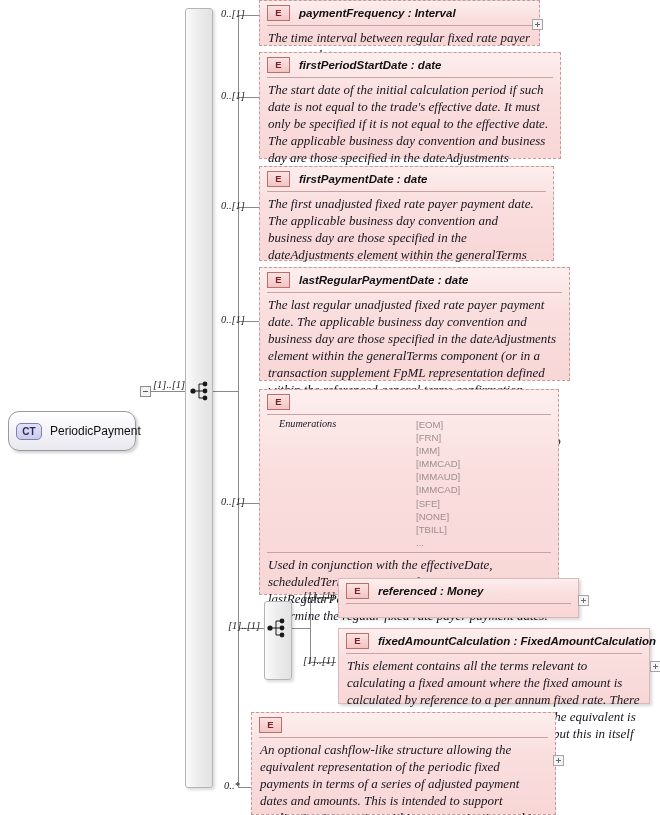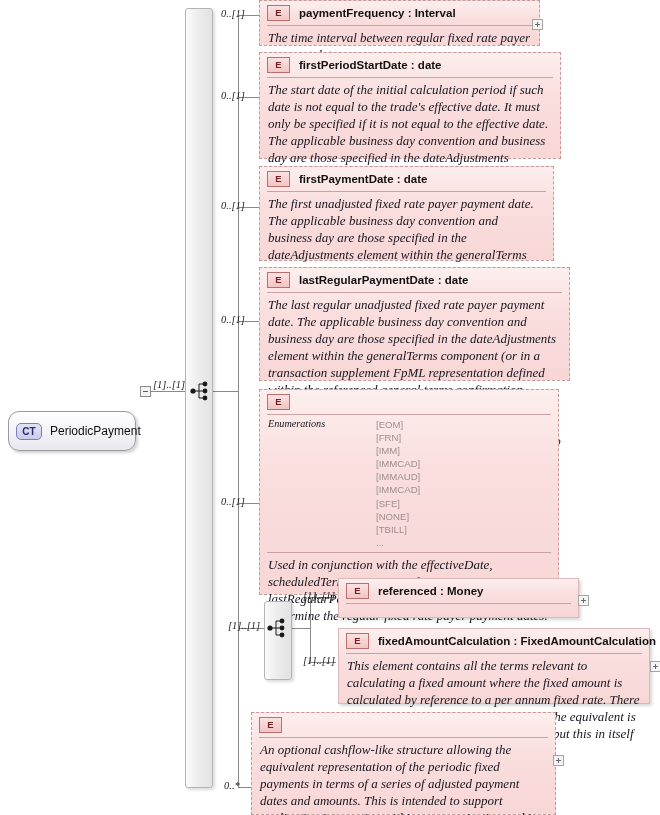--- a/index.html
+++ b/index.html
@@ -138,39 +138,41 @@
     line-height: 14px;
     text-align: center;
   }
   .el-title {
     margin-left: 9px;
     font-size: 11.5px;
     font-weight: bold;
     color: #111111;
     white-space: nowrap;
     font-family: "Liberation Sans", sans-serif;
+    font-style: italic;
   }
   .el-sep {
     height: 0;
     border-top: 1px solid #c9a3a3;
     margin: 0 7px;
   }
   .el-doc {
     font-family: "Liberation Serif", serif;
     font-style: italic;
     font-size: 13px;
     line-height: 17px;
     color: #15151f;
     padding: 3px 8px 5px 8px;
   }
 
   
   .enum-wrap {
     display: flex;
-    padding: 3px 8px 3px 8px;
+    padding: 3px 8px 3px 19px;
+    gap: 29px;
   }
   .enum-label {
     font-family: "Liberation Serif", serif;
     font-style: italic;
     font-size: 10.2px;
     color: #15151f;
     width: 68px;
     flex: none;
   }
   .enum-list {

